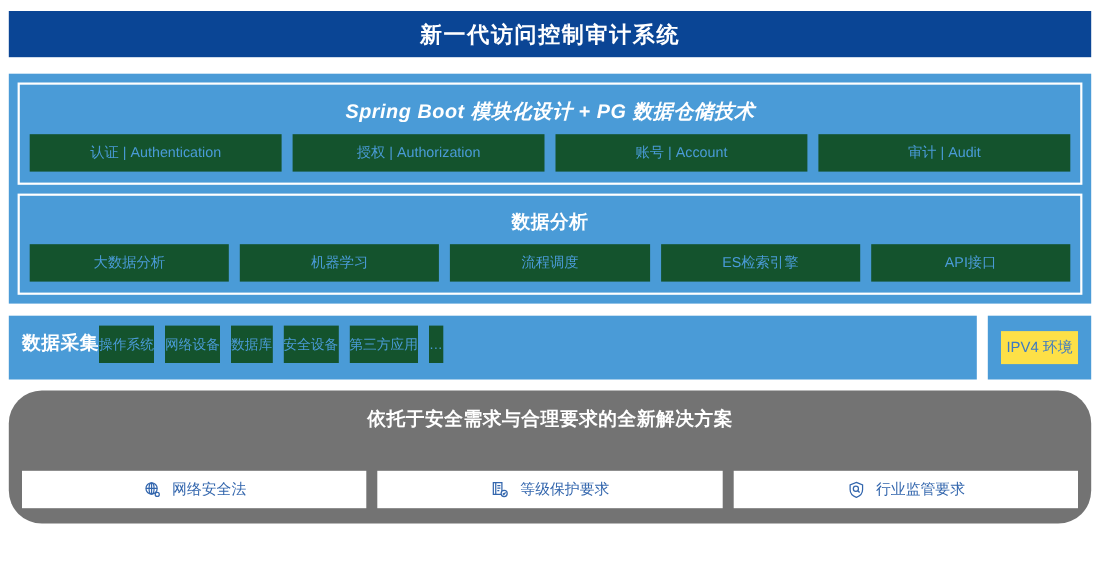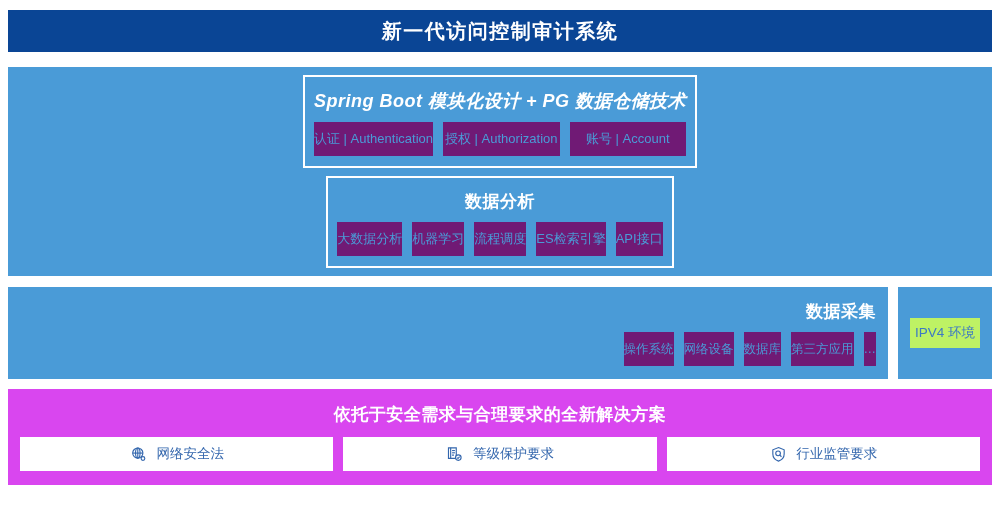--- a/index.html
+++ b/index.html
@@ -47,21 +47,20 @@
   .band {
     background: #4a9bd7;
     box-sizing: border-box;
     flex: 0 0 auto;
   }
   .band-app {
     padding: 8px;
     display: flex;
     flex-direction: column;
     gap: 8px;
-    align-items: center;
   }
 
   
   .panel {
     border: 2px solid #ffffff;
     box-sizing: border-box;
     padding: 8px 9px 10px 9px;
     display: flex;
     flex-direction: column;
   }
@@ -76,21 +75,21 @@
   .panel-title.italic {
     font-style: italic;
     font-size: 18px;
   }
   .card-row {
     display: flex;
     gap: 10px;
   }
   .card {
     flex: 1 1 0;
-    background: #701a75;
+    background: #14532d;
     height: 34px;
     display: flex;
     align-items: center;
     justify-content: center;
     color: #4a9bd7;
     font-size: 13px;
     box-sizing: border-box;
     white-space: nowrap;
   }
   .card.small { font-size: 12.5px; }
@@ -100,69 +99,69 @@
     display: flex;
     gap: 10px;
     flex: 0 0 auto;
   }
   .collect-main {
     width: 880px;
     background: #4a9bd7;
     box-sizing: border-box;
     padding: 9px 12px 13px 12px;
     display: flex;
-    flex-direction: column;
-    align-items: flex-end;
   }
   .collect-side {
     flex: 1 1 auto;
     background: #4a9bd7;
     box-sizing: border-box;
     padding: 10px 12px;
     display: flex;
     flex-direction: column;
     justify-content: center;
     gap: 10px;
   }
   .side-card {
-    background: #bef264;
+    background: #fde047;
     height: 30px;
     display: flex;
     align-items: center;
     justify-content: center;
     color: #3c79c4;
     font-size: 13.5px;
     white-space: nowrap;
   }
 
   
   .band-bottom {
-    background: #d946ef;
+    background: #737373;
     box-sizing: border-box;
     padding: 9px 12px 14px 12px;
     display: flex;
     flex-direction: column;
     flex: 0 0 auto;
+    border-radius: 30px;
   }
   .band-bottom .panel-title {
     font-size: 17px;
     padding: 5px 0 11px 0;
   }
   .icon-card {
     flex: 1 1 0;
     background: #ffffff;
     height: 34px;
     display: flex;
     align-items: center;
     justify-content: center;
     gap: 9px;
     color: #3366ad;
     font-size: 13.5px;
     white-space: nowrap;
     box-sizing: border-box;
+    margin-top: 25px;
   }
   .icon-card .glyph {
     display: inline-flex;
     align-items: center;
     justify-content: center;
     width: 18px;
     height: 18px;
     color: #3366ad;
     flex: 0 0 auto;
   }
@@ -180,20 +179,21 @@
   <div class="gap-15"></div>
 
   <div class="band band-app">
 
     <div class="panel">
       <div class="panel-title italic">Spring Boot 模块化设计 + PG 数据仓储技术</div>
       <div class="card-row">
         <div class="card">认证 | Authentication</div>
         <div class="card">授权 | Authorization</div>
         <div class="card">账号 | Account</div>
+        <div class="card">审计 | Audit</div>
       </div>
     </div>
 
     <div class="panel">
       <div class="panel-title">数据分析</div>
       <div class="card-row">
         <div class="card">大数据分析</div>
         <div class="card">机器学习</div>
         <div class="card">流程调度</div>
         <div class="card">ES检索引擎</div>
@@ -206,20 +206,21 @@
   <div class="gap-11"></div>
 
   <div class="collect-row">
 
     <div class="collect-main">
       <div class="panel-title">数据采集</div>
       <div class="card-row">
         <div class="card small">操作系统</div>
         <div class="card small">网络设备</div>
         <div class="card small">数据库</div>
+        <div class="card small">安全设备</div>
         <div class="card small">第三方应用</div>
         <div class="card small">…</div>
       </div>
     </div>
 
     <div class="collect-side">
       <div class="side-card">IPV4 环境</div>
     </div>
 
   </div>

